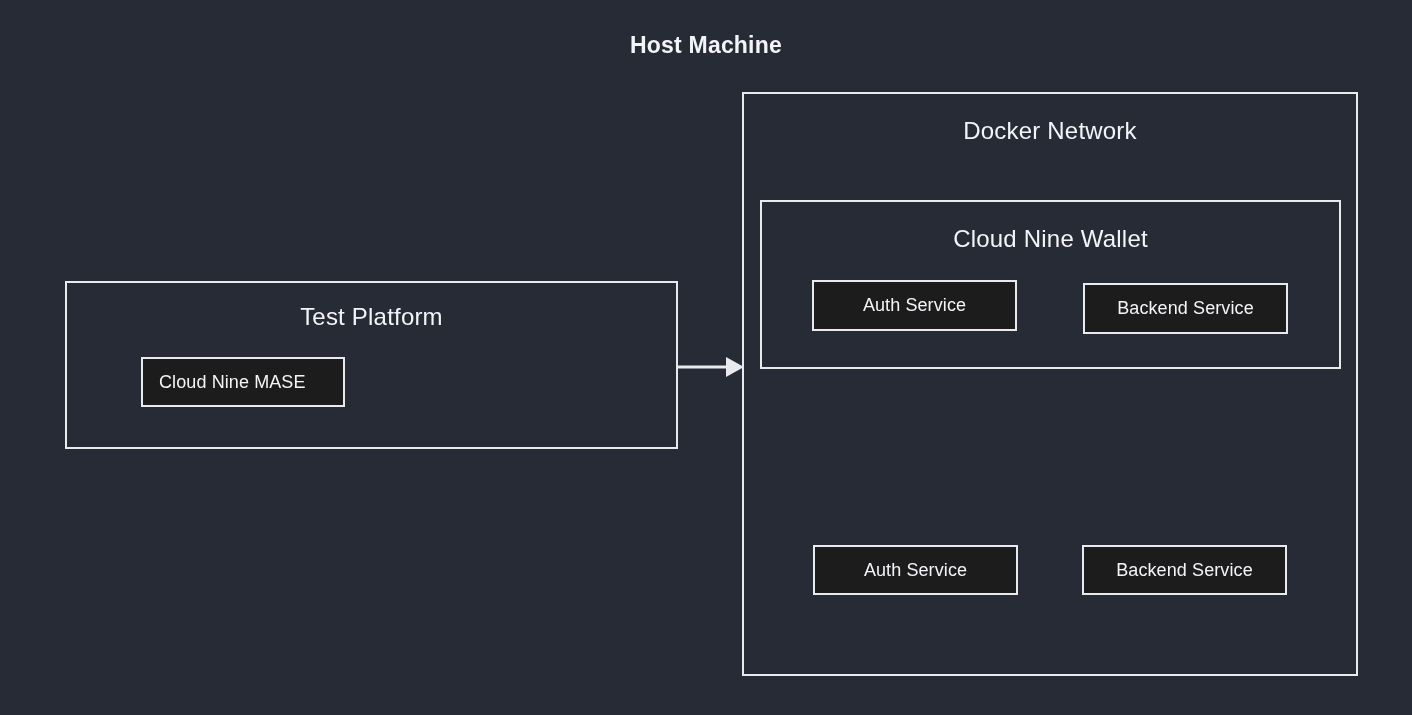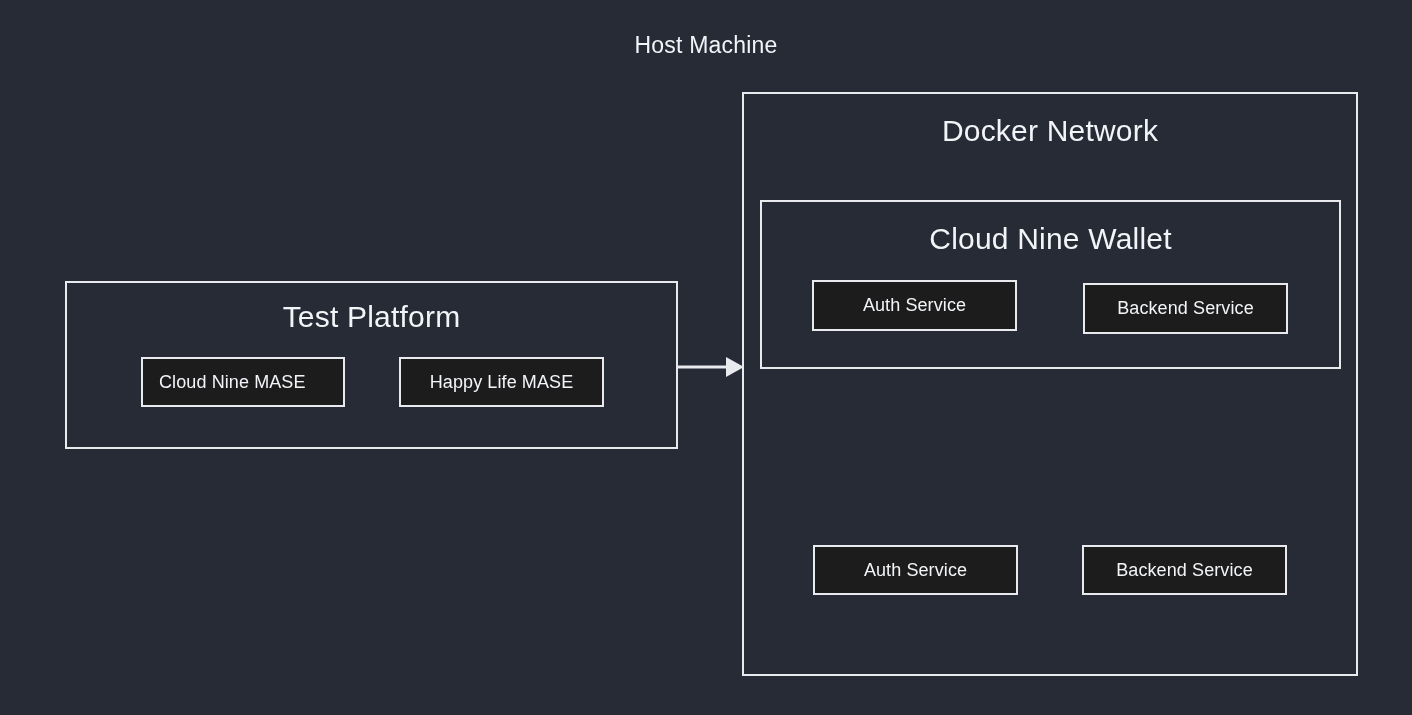--- a/index.html
+++ b/index.html
@@ -26,39 +26,39 @@
 
   
   .host-title {
     position: absolute;
     left: 0;
     top: 30px;
     width: 1412px;
     text-align: center;
     color: #f2f4f8;
     font-size: 23px;
-    font-weight: 400;
+    font-weight: 700;
     letter-spacing: 0.2px;
     line-height: 30px;
   }
 
   
   .box {
     position: absolute;
     border: 2px solid #e8eaee;
     background: transparent;
     box-sizing: border-box;
   }
   .box-title {
     position: absolute;
     left: 0;
     width: 100%;
     text-align: center;
     color: #f2f4f8;
-    font-size: 30px;
+    font-size: 24px;
     font-weight: 400;
     line-height: 30px;
     letter-spacing: 0.2px;
   }
 
   
   .node {
     position: absolute;
     background: #1c1c1c;
     border: 2px solid #e8eaee;
@@ -114,21 +114,20 @@
 <div class="canvas">
 
   <div class="host-title">Host Machine</div>
 
   <div class="box" id="test-platform">
     <div class="box-title">Test Platform</div>
   </div>
 
   <div class="node tight" id="node-cloud-nine-mase">Cloud Nine MASE</div>
 
-  <div class="node" id="node-happy-life-mase">Happy Life MASE</div>
 
   <div class="connector">
     <svg width="66" height="38" viewBox="0 0 66 38" xmlns="http://www.w3.org/2000/svg">
       <line x1="0" y1="19" x2="50" y2="19" stroke="#e8eaee" stroke-width="3"></line>
       <polygon points="48,9 66,19 48,29" fill="#e8eaee"></polygon>
     </svg>
   </div>
 
   <div class="box" id="docker-network">
     <div class="box-title">Docker Network</div>

